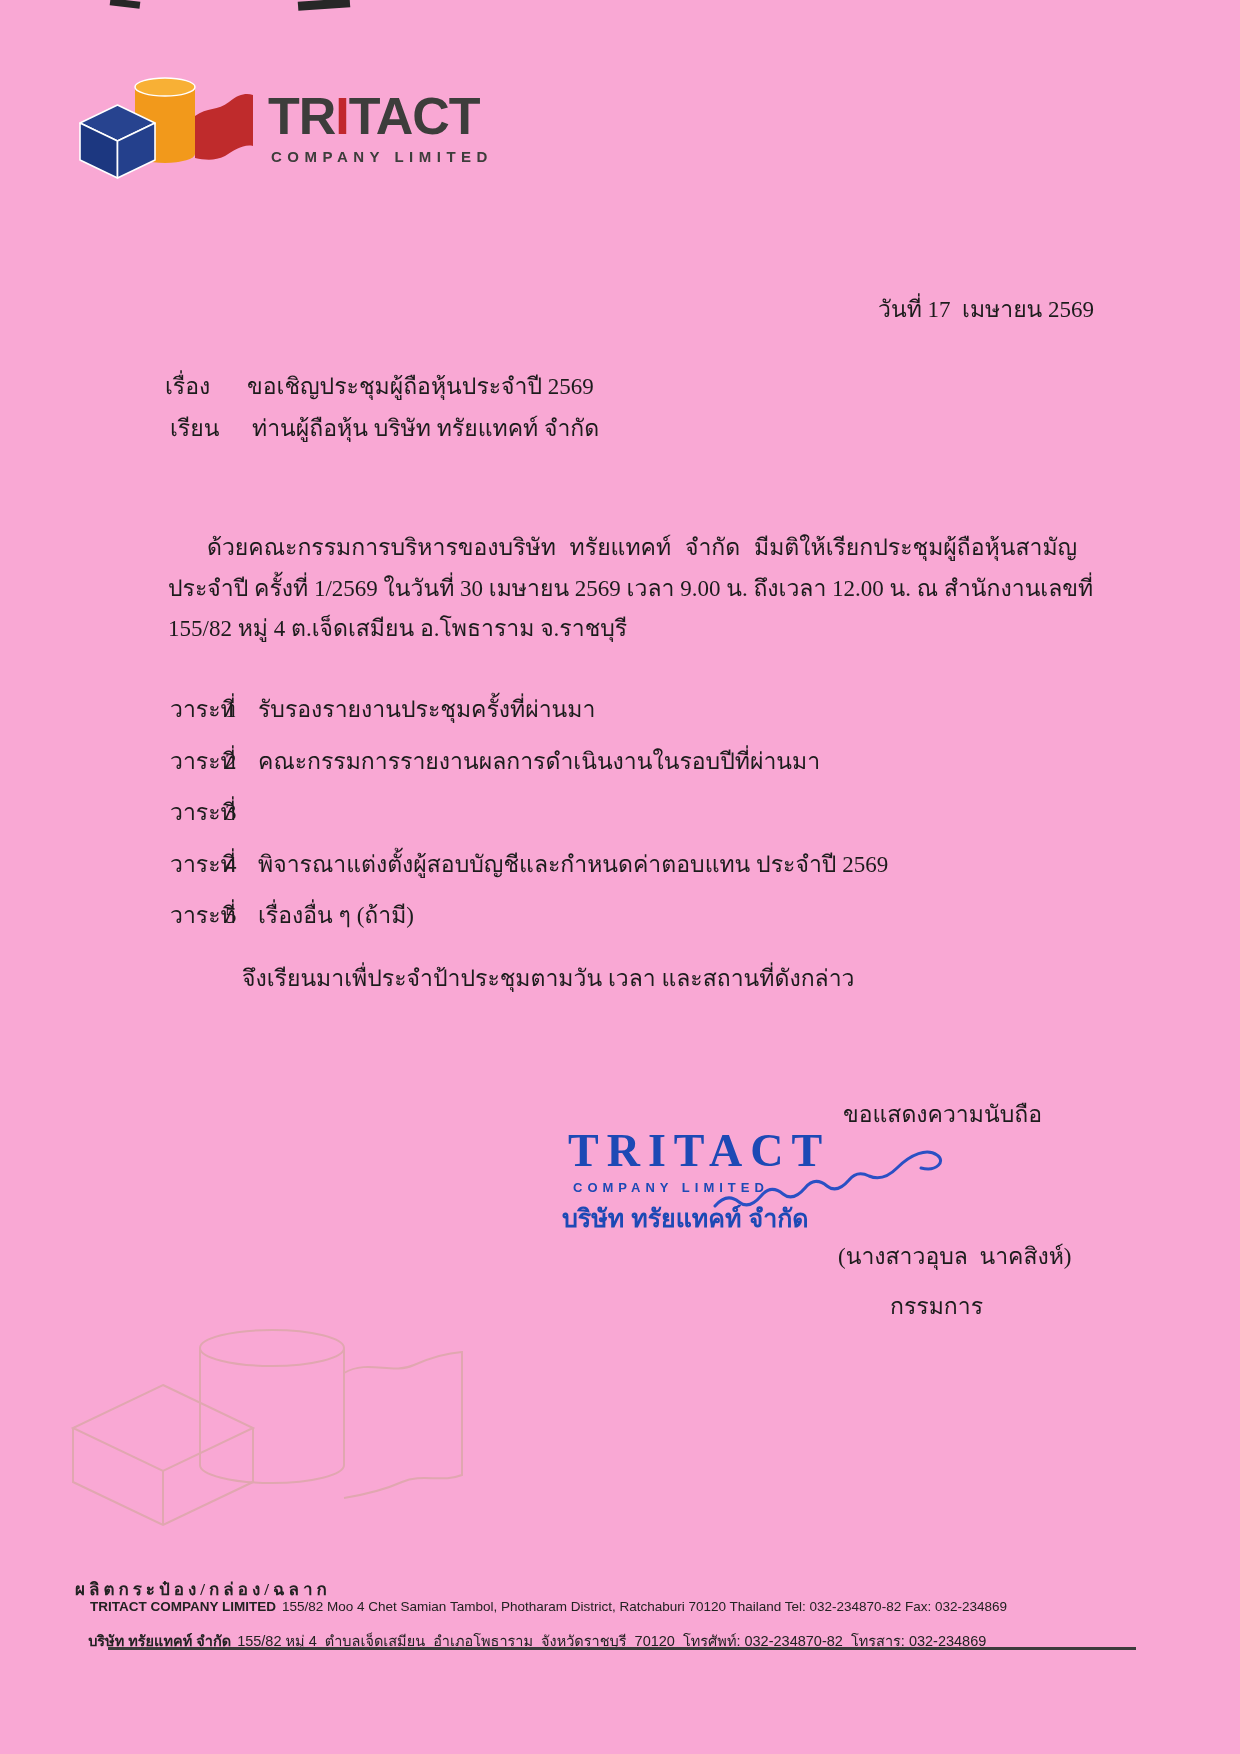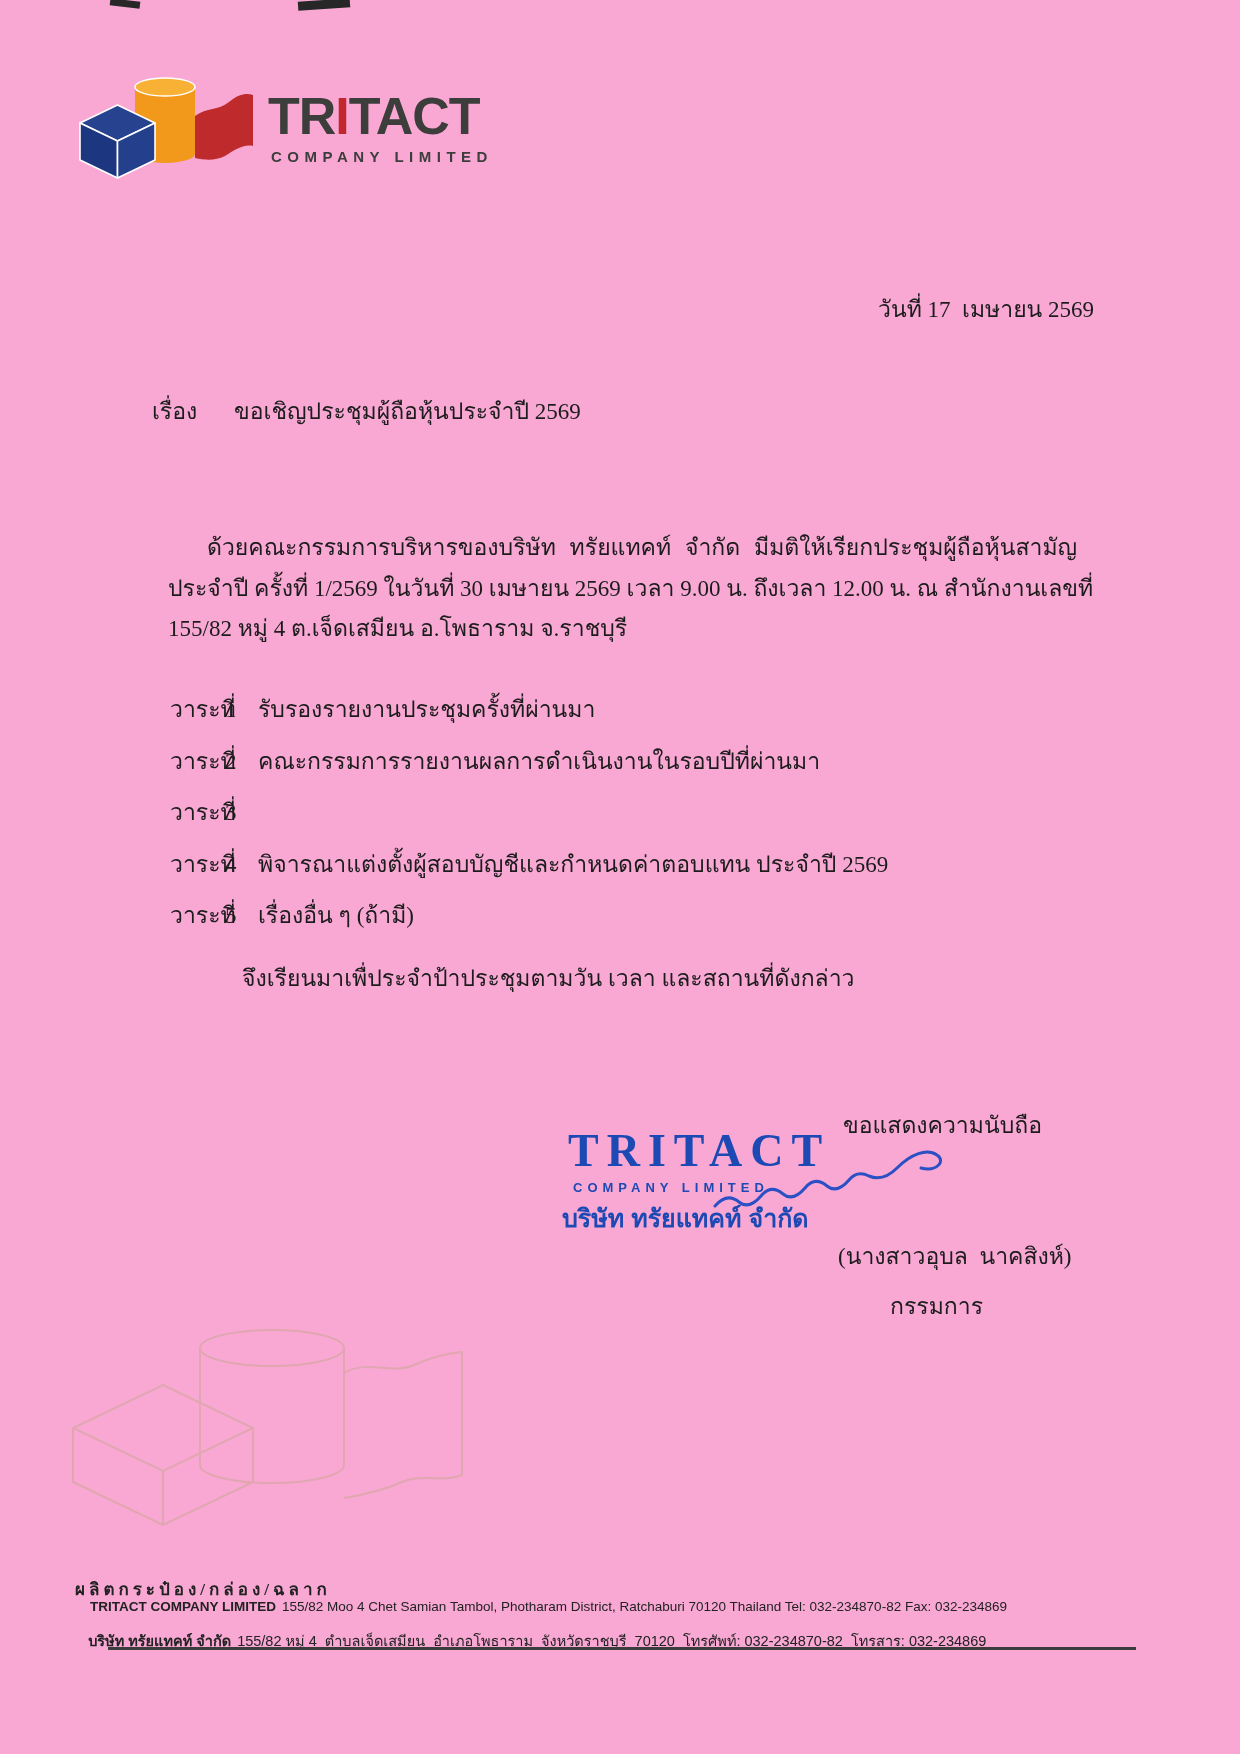--- a/index.html
+++ b/index.html
@@ -69,23 +69,27 @@
     </g>
   </svg>
 
   <div class="abs brand-word" style="left:268px; top:90px;">
     <span>TR</span><span class="brand-accent">I</span><span>TACT</span>
   </div>
   <div class="abs brand-sub" style="left:271px; top:148px;">COMPANY LIMITED</div>
 
   <div class="abs t" style="left:838px; top:293px;margin-left:40px;">วันที่ 17  เมษายน 2569</div>
 
-  <div class="abs t label-row" style="left:152px; top:370px;margin-top:25px;">
+  <div class="abs t label-row" style="left:165px; top:370px;">
     <span class="lbl">เรื่อง</span>
     <span>ขอเชิญประชุมผู้ถือหุ้นประจำปี 2569</span>
+  </div>
+  <div class="abs t label-row" style="left:170px; top:412px;">
+    <span class="lbl">เรียน</span>
+    <span>ท่านผู้ถือหุ้น บริษัท ทรัยแทคท์ จำกัด</span>
   </div>
 
   <div class="abs t" style="left:207px; top:532px;font-family:Liberation Mono, monospace;">ด้วยคณะกรรมการบริหารของบริษัท ทรัยแทคท์ จำกัด มีมติให้เรียกประชุมผู้ถือหุ้นสามัญ</div>
   <div class="abs t" style="left:168px; top:572px;">ประจำปี ครั้งที่ 1/2569 ในวันที่ 30 เมษายน 2569 เวลา 9.00 น. ถึงเวลา 12.00 น. ณ สำนักงานเลขที่</div>
   <div class="abs t" style="left:168px; top:612px;">155/82 หมู่ 4 ต.เจ็ดเสมียน อ.โพธาราม จ.ราชบุรี</div>
 
   <div class="abs agenda-row" style="left:170px; top:693px;">
     <span class="agenda-lbl">วาระที่</span>
     <span class="agenda-no">1</span>
     <span>รับรองรายงานประชุมครั้งที่ผ่านมา</span>
@@ -105,21 +109,21 @@
     <span>พิจารณาแต่งตั้งผู้สอบบัญชีและกำหนดค่าตอบแทน ประจำปี 2569</span>
   </div>
   <div class="abs agenda-row" style="left:170px; top:899px;">
     <span class="agenda-lbl">วาระที่</span>
     <span class="agenda-no">5</span>
     <span>เรื่องอื่น ๆ (ถ้ามี)</span>
   </div>
 
   <div class="abs t" style="left:242px; top:962px;">จึงเรียนมาเพื่ประจำป้าประชุมตามวัน เวลา และสถานที่ดังกล่าว</div>
 
-  <div class="abs t" style="left:843px; top:1098px;margin-top:11px;">ขอแสดงความนับถือ</div>
+  <div class="abs t" style="left:843px; top:1098px;">ขอแสดงความนับถือ</div>
 
   <div class="abs stamp-big" style="left:568px; top:1128px;">TRITACT</div>
   <div class="abs stamp-sub" style="left:573px; top:1180px;">COMPANY LIMITED</div>
   <div class="abs stamp-thai" style="left:562px; top:1198px;">บริษัท ทรัยแทคท์ จำกัด</div>
 
   <svg class="abs" style="left:700px; top:1128px;" width="290" height="100" viewBox="0 0 290 100">
     <path d="M15,78 q12,-14 24,-4 q10,8 22,-6 q10,-12 22,-2 q10,8 22,-6 q10,-12 22,-2 q10,8 22,-6 q8,-10 20,-4 q14,6 28,-8 c14,-14 30,-20 40,-13 c9,6 0,17 -16,13" fill="none" stroke="#2a50c4" stroke-width="3" stroke-linecap="round"></path>
   </svg>
 
   <div class="abs t" style="left:838px; top:1240px;">(นางสาวอุบล  นาคสิงห์)</div>

